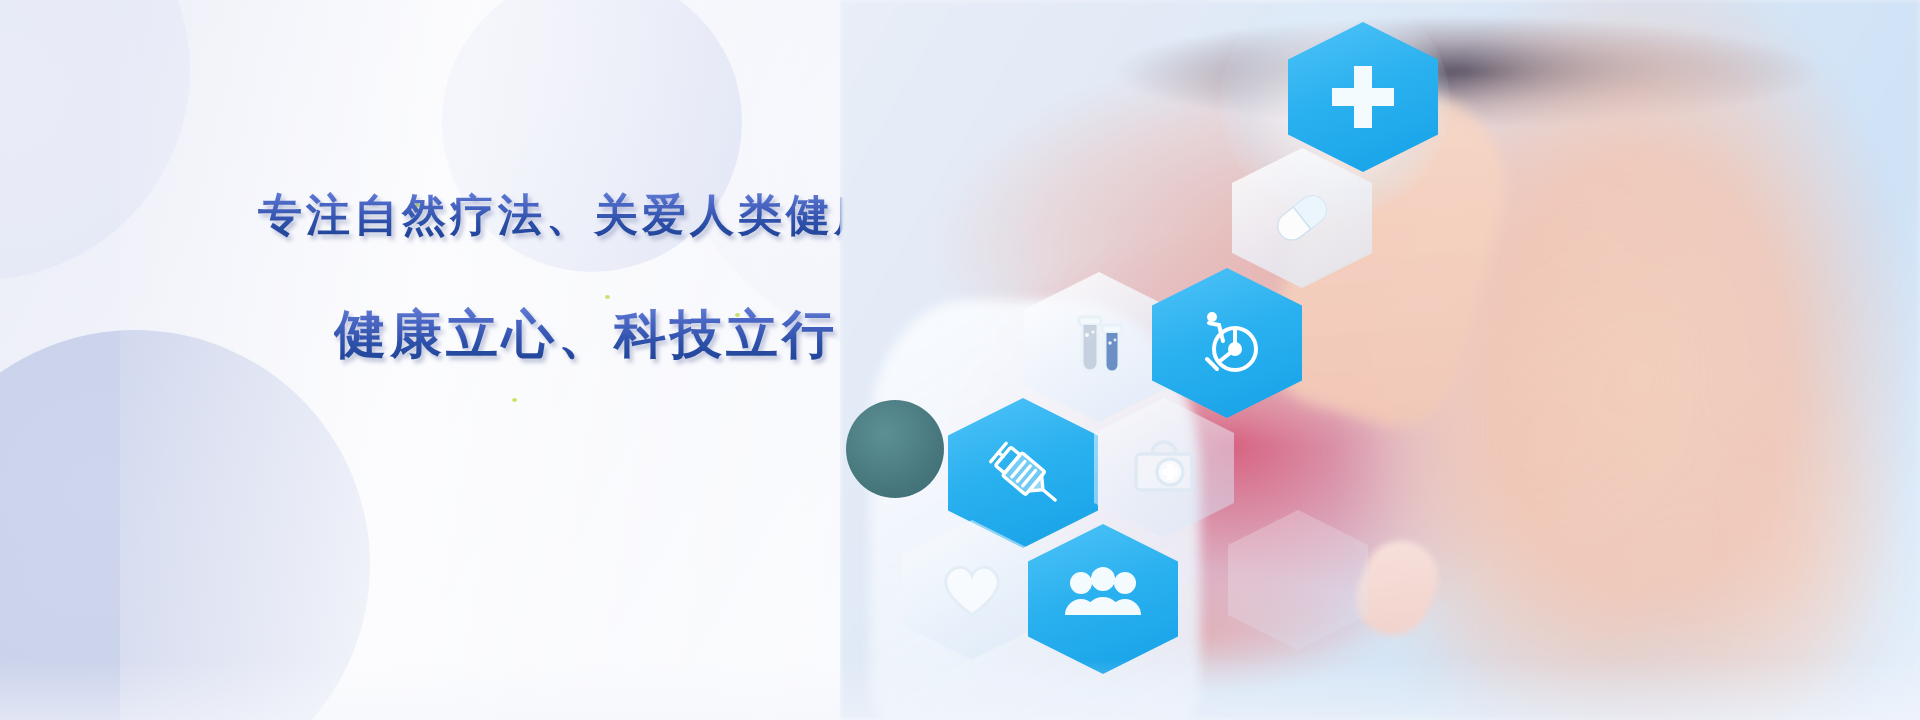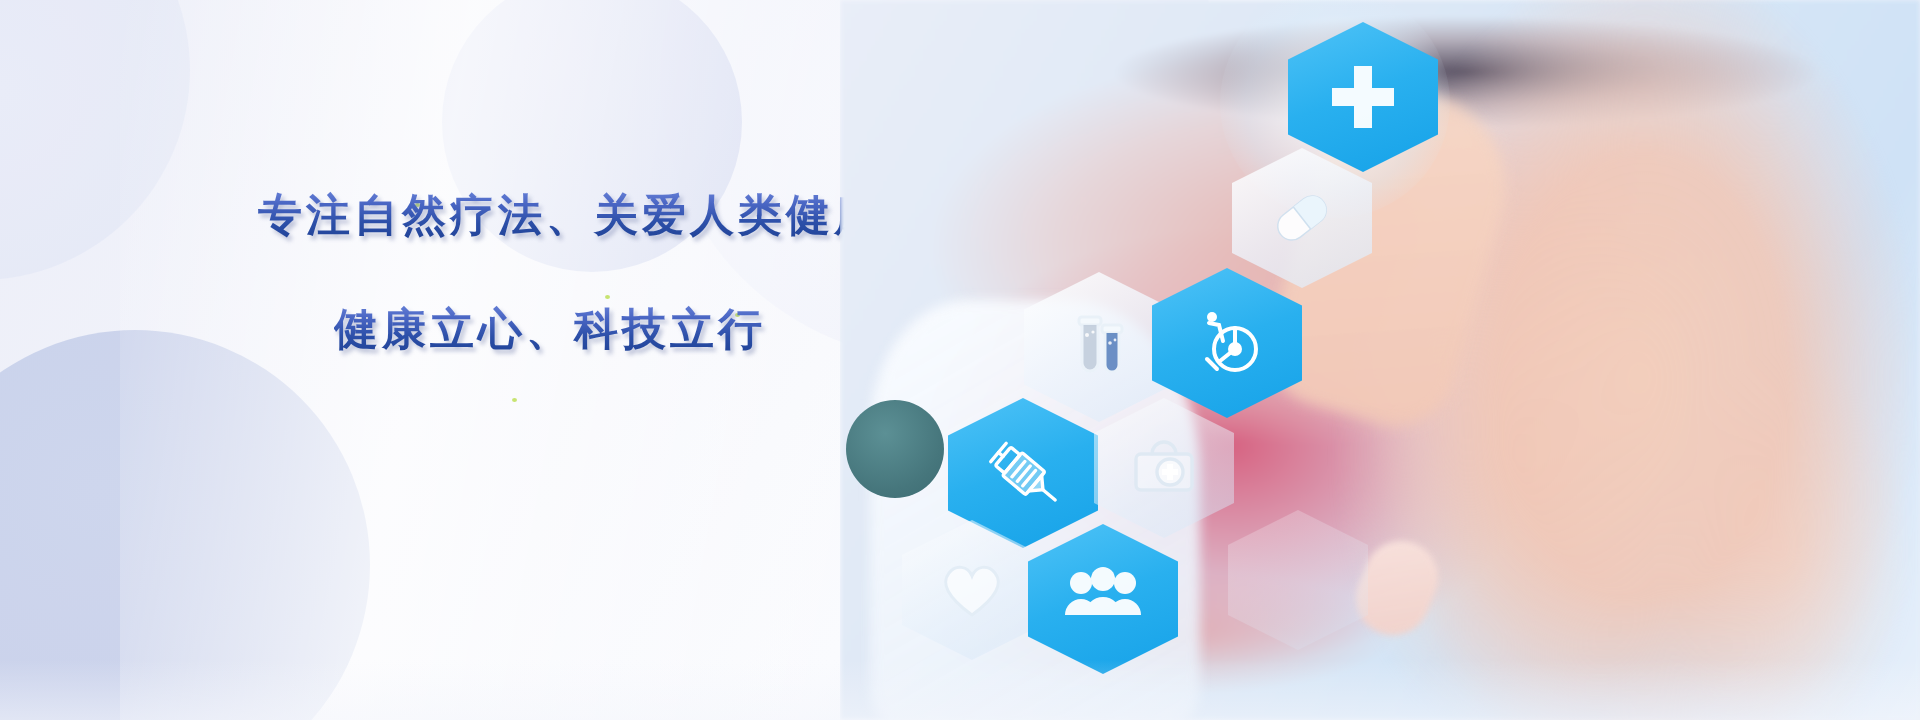--- a/index.html
+++ b/index.html
@@ -41,21 +41,21 @@
     position:absolute;
     font-weight:700;
     letter-spacing:4px;
     white-space:nowrap;
     background:linear-gradient(180deg,#6f88dc 0%,#4a66c4 30%,#2c4fa8 62%,#1d3f93 100%);
     -webkit-background-clip:text;background-clip:text;
     color:transparent;-webkit-text-fill-color:transparent;
     filter:drop-shadow(3px 4px 2px rgba(120,130,175,.45));
   }
   .line-1{left:258px;top:186px;font-size:44px;}
-  .line-2{left:334px;top:300px;font-size:44px;}
+  .line-2{left:334px;top:300px;font-size:52px;}
 
   
   .photo{position:absolute;left:840px;top:0;width:1080px;height:720px;overflow:hidden;}
   .photo-bg{
     position:absolute;inset:0;
     background:
       radial-gradient(closest-side at 58% 10%, rgba(86,78,96,.95) 0%, rgba(150,130,140,.55) 45%, rgba(205,205,225,0) 78%),
       radial-gradient(closest-side at 45% 34%, rgba(232,176,170,.95) 0%, rgba(236,195,190,.5) 55%, rgba(235,215,215,0) 82%),
       radial-gradient(closest-side at 36% 62%, rgba(214,70,104,.82) 0%, rgba(226,130,150,.45) 52%, rgba(235,200,210,0) 80%),
       radial-gradient(closest-side at 30% 88%, rgba(228,160,160,.7) 0%, rgba(238,205,205,0) 72%),

